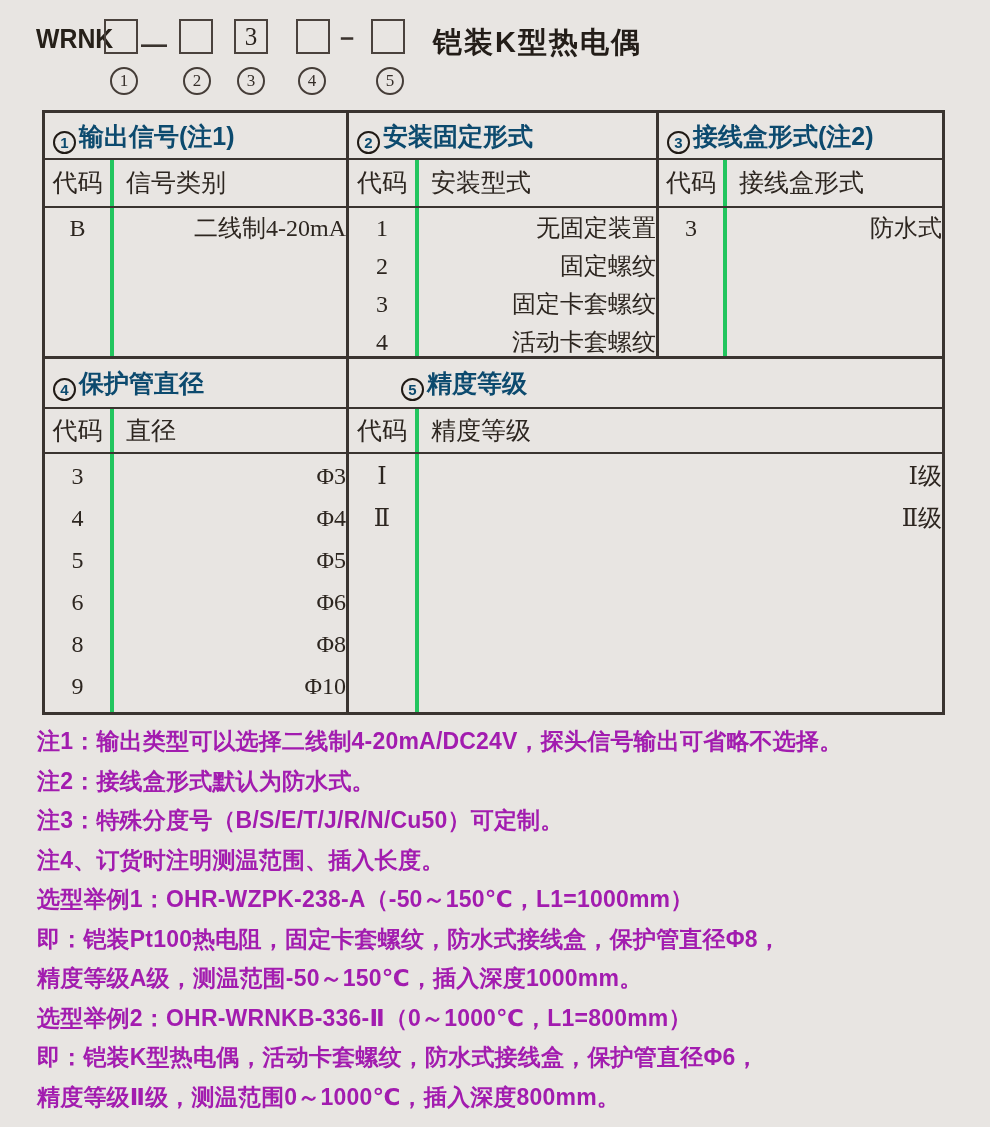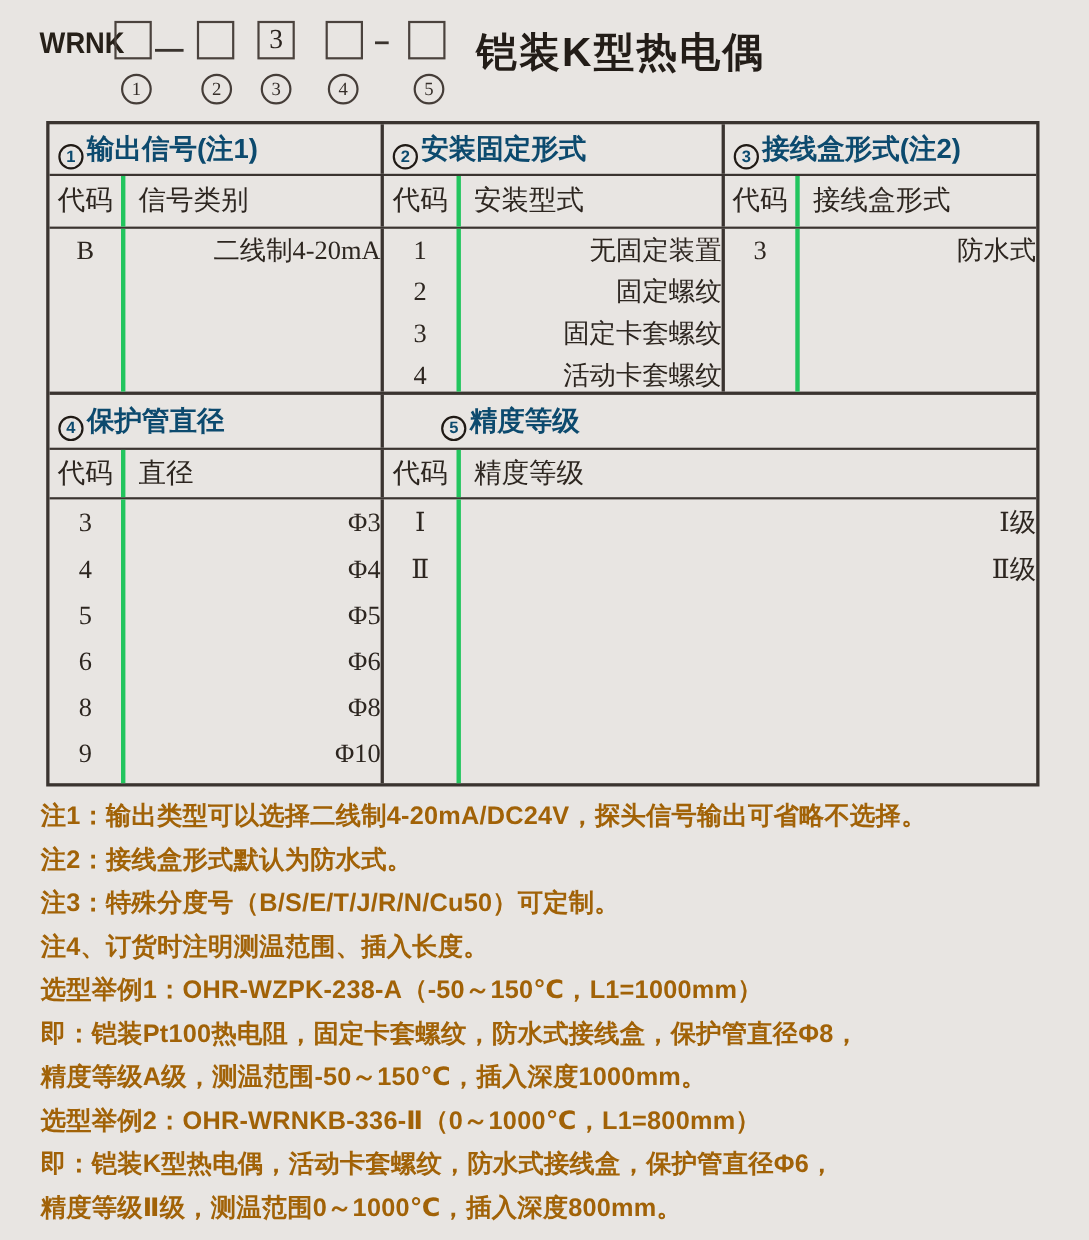--- a/index.html
+++ b/index.html
@@ -33,21 +33,21 @@
   .box-4{left:296px;} .box-5{left:371px;}
   .code-dash{
     position:absolute;width:20px;height:30px;
     font-size:26px;color:#3a332e;font-weight:700;
     line-height:30px;text-align:center;
   }
   .dash-1{left:141px;top:29px;}
   .dash-2{left:334px;top:22px;}
   .model-title{
     position:absolute;left:433px;top:23px;
-    font-size:37px;font-weight:700;letter-spacing:2px;color:#231d18;
+    font-size:29px;font-weight:700;letter-spacing:2px;color:#231d18;
   }
   .pos-circle{
     position:absolute;top:67px;width:28px;height:28px;
     border:2px solid #453d38;border-radius:50%;box-sizing:border-box;
     text-align:center;line-height:24px;
     font-family:"Liberation Serif","DejaVu Serif",serif;
     font-size:17px;color:#352e29;
   }
   .pc-1{left:110px;} .pc-2{left:183px;} .pc-3{left:237px;}
   .pc-4{left:298px;} .pc-5{left:376px;}
@@ -96,21 +96,21 @@
   .stack-val div{padding-left:8px;text-align:right;}
   .rowA-data .serif div{line-height:38px;font-size:24px;}
   .rowB-data .serif div{line-height:42px;font-size:24px;}
   .rowA-data .serif,.rowB-data .serif{padding-top:1px;}
 
   
   .notes{
     position:absolute;left:37px;top:722px;width:940px;
   }
   .note-line{
-    font-size:23px;font-weight:700;color:#a16207;
+    font-size:23px;font-weight:700;color:#a21caf;
     line-height:39.5px;white-space:nowrap;letter-spacing:0.2px;
   }
 </style>
 </head>
 <body>
 
 <div class="page">
 
   <div class="code-area">
     <span class="model-prefix">WRNK</span>

